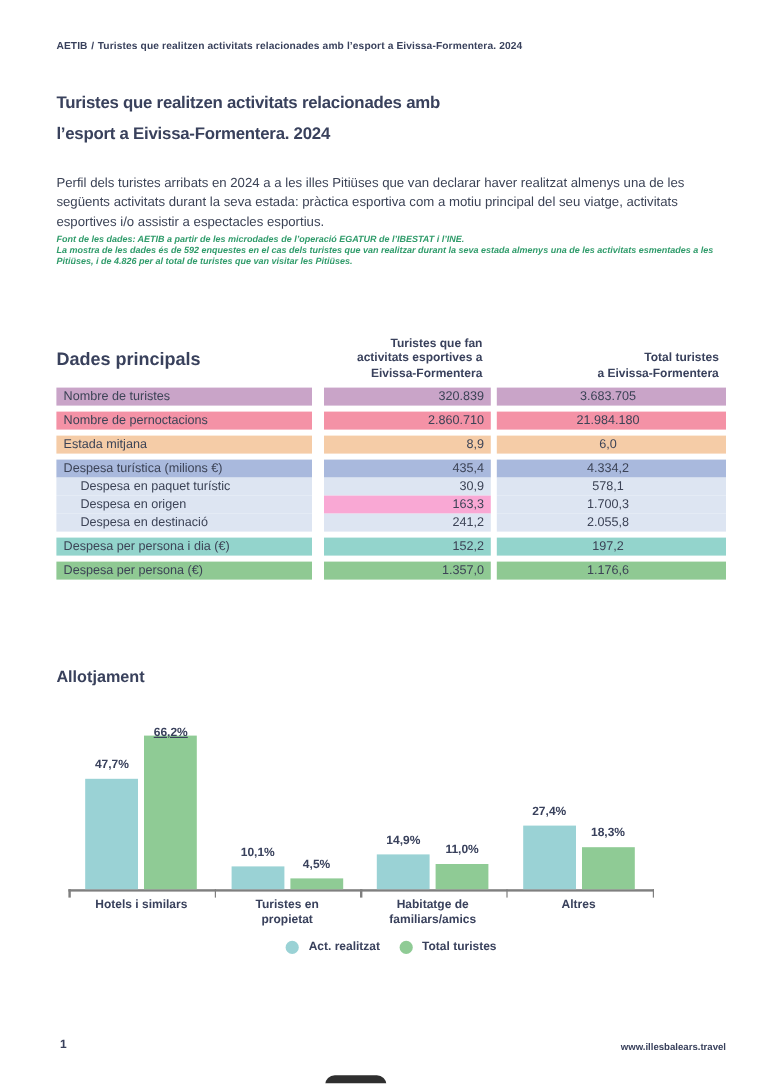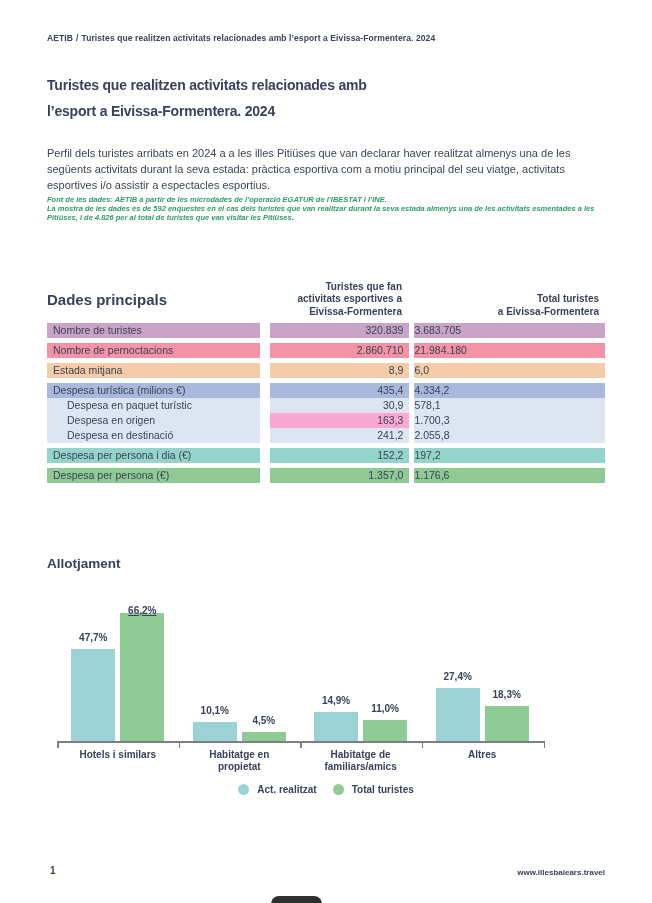--- a/index.html
+++ b/index.html
@@ -22,21 +22,21 @@
   .th.c1 { width:136px; margin-right:5px; }
   .th.c2 { width:192px; }
   .trows { margin-top:5px; }
   .trow { display:flex; height:15px; line-height:15px; font-size:10.5px; margin-top:5px; color:var(--ink); }
   .trow:first-child { margin-top:0; }
   .trow.sub { margin-top:0; }
   .tcell { height:15px; }
   .tcell.lab { width:215px; margin-right:10px; padding-left:6px; }
   .trow.sub .tcell.lab { padding-left:20px; }
   .tcell.v1 { width:140px; margin-right:5px; text-align:right; padding-right:6px; }
-  .tcell.v2 { width:192px; text-align:left; padding-right:6px; }
+  .tcell.v2 { width:192px; text-align:center; padding-right:6px; }
 
   
   .chart-title { position:absolute; left:47px; top:556px; font-size:13.5px; font-weight:700; color:var(--ink-strong); }
   .plot { position:absolute; left:47px; top:585px; width:558px; height:235px; }
   .axis { position:absolute; left:10px; top:156px; width:488px; height:2px; background:var(--axis-gray); }
   .tick { position:absolute; top:156px; width:1.5px; height:7px; background:var(--axis-gray); }
   .bar { position:absolute; }
   .vlabel { position:absolute; width:60px; height:12px; text-align:center; font-size:10px; font-weight:700; color:var(--ink-strong); }
   .cat { position:absolute; top:164px; width:130px; text-align:center; font-size:10px; line-height:12px; font-weight:700; color:var(--ink-strong); white-space:pre-line; }
   .legend { position:absolute; left:0; top:199px; width:558px; display:flex; justify-content:center; gap:16px; }
@@ -149,21 +149,21 @@
       <div class="tick" style="left: 496.5px;"></div>
       <div class="bar" style="left: 24.3px; width: 44px; height: 92.1px; top: 63.9px; background: rgb(154, 210, 213);"></div>
       <div class="vlabel" style="left: 16.3px; top: 46.9px;">47,7%</div>
       <div class="bar" style="left: 73.3px; width: 44px; height: 127.8px; top: 28.2px; background: rgb(143, 203, 149);"></div>
       <div class="vlabel" style="left: 65.3px; top: 20px; text-decoration: underline;">66,2%</div>
       <div class="cat" style="left: 5.8px;">Hotels i similars</div>
       <div class="bar" style="left: 145.8px; width: 44px; height: 19.5px; top: 136.5px; background: rgb(154, 210, 213);"></div>
       <div class="vlabel" style="left: 137.8px; top: 119.5px;">10,1%</div>
       <div class="bar" style="left: 194.8px; width: 44px; height: 8.7px; top: 147.3px; background: rgb(143, 203, 149);"></div>
       <div class="vlabel" style="left: 186.8px; top: 130.3px;">4,5%</div>
-      <div class="cat" style="left: 127.3px;">Habitatge en
+      <div class="cat" style="left: 127.3px;">Turistes en
 propietat</div>
       <div class="bar" style="left: 267.1px; width: 44px; height: 28.8px; top: 127.2px; background: rgb(154, 210, 213);"></div>
       <div class="vlabel" style="left: 259.1px; top: 110.2px;">14,9%</div>
       <div class="bar" style="left: 316.1px; width: 44px; height: 21.2px; top: 134.8px; background: rgb(143, 203, 149);"></div>
       <div class="vlabel" style="left: 308.1px; top: 117.8px;">11,0%</div>
       <div class="cat" style="left: 248.6px;">Habitatge de
 familiars/amics</div>
       <div class="bar" style="left: 388.7px; width: 44px; height: 52.9px; top: 103.1px; background: rgb(154, 210, 213);"></div>
       <div class="vlabel" style="left: 380.7px; top: 86.1px;">27,4%</div>
       <div class="bar" style="left: 437.7px; width: 44px; height: 35.3px; top: 120.7px; background: rgb(143, 203, 149);"></div>

